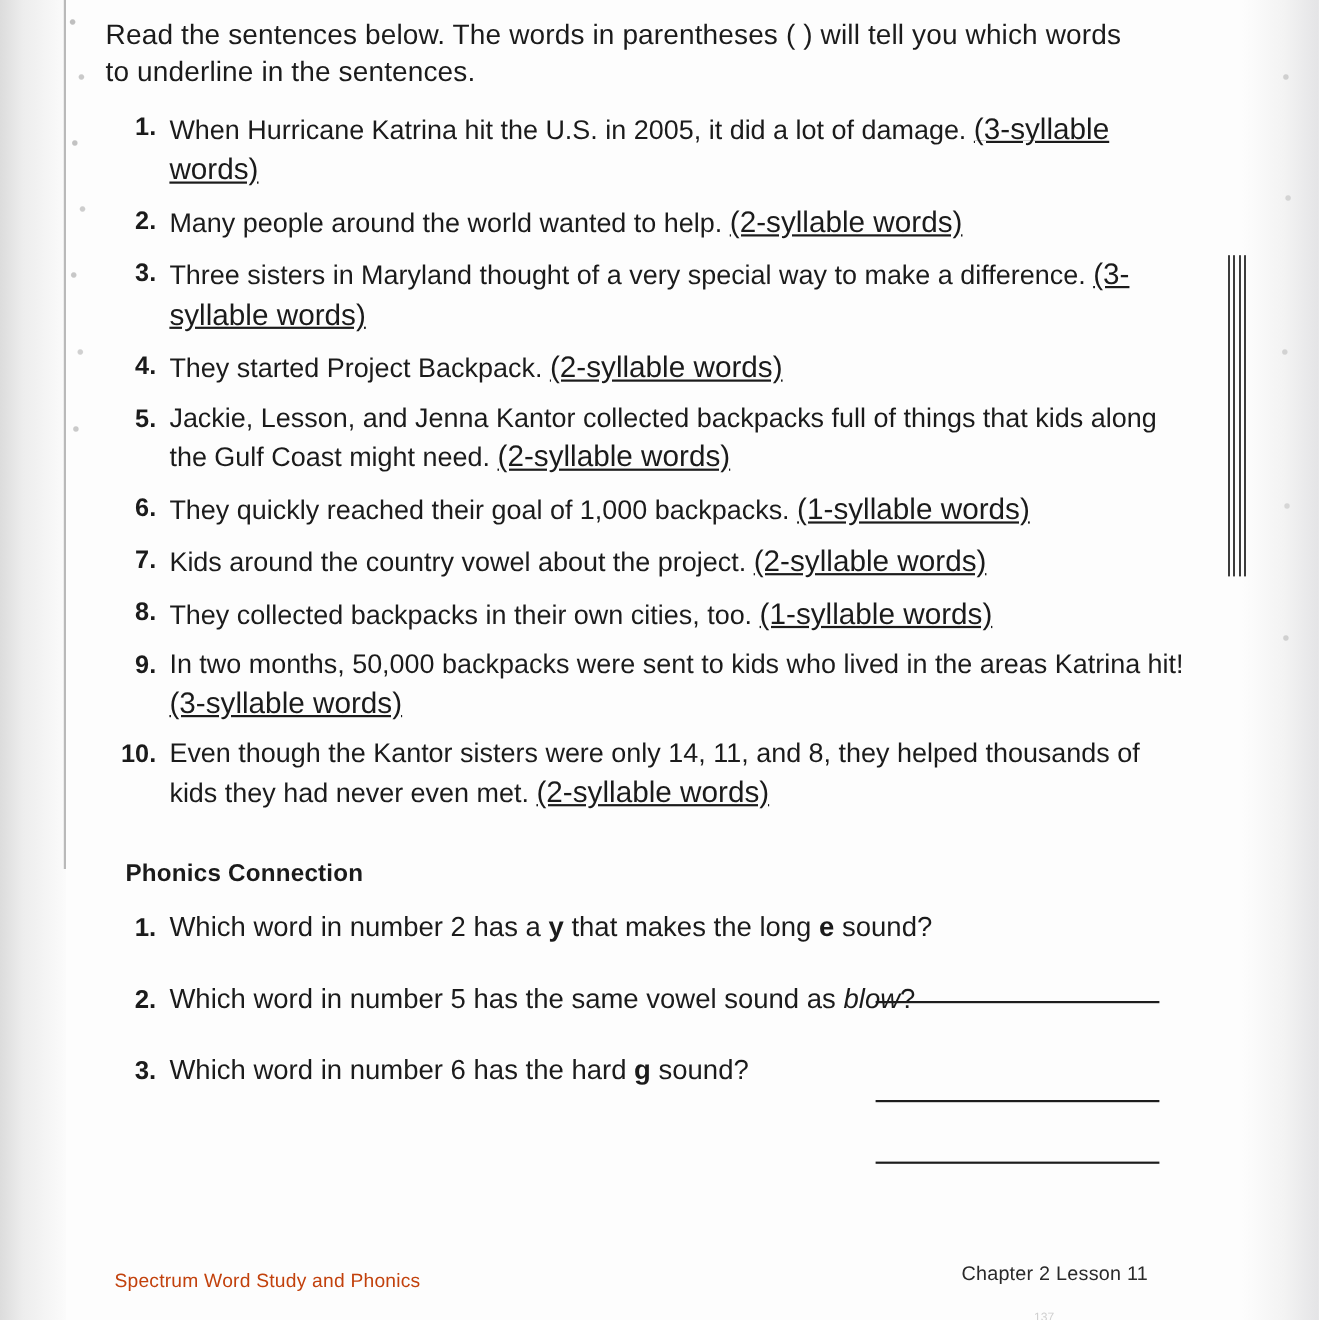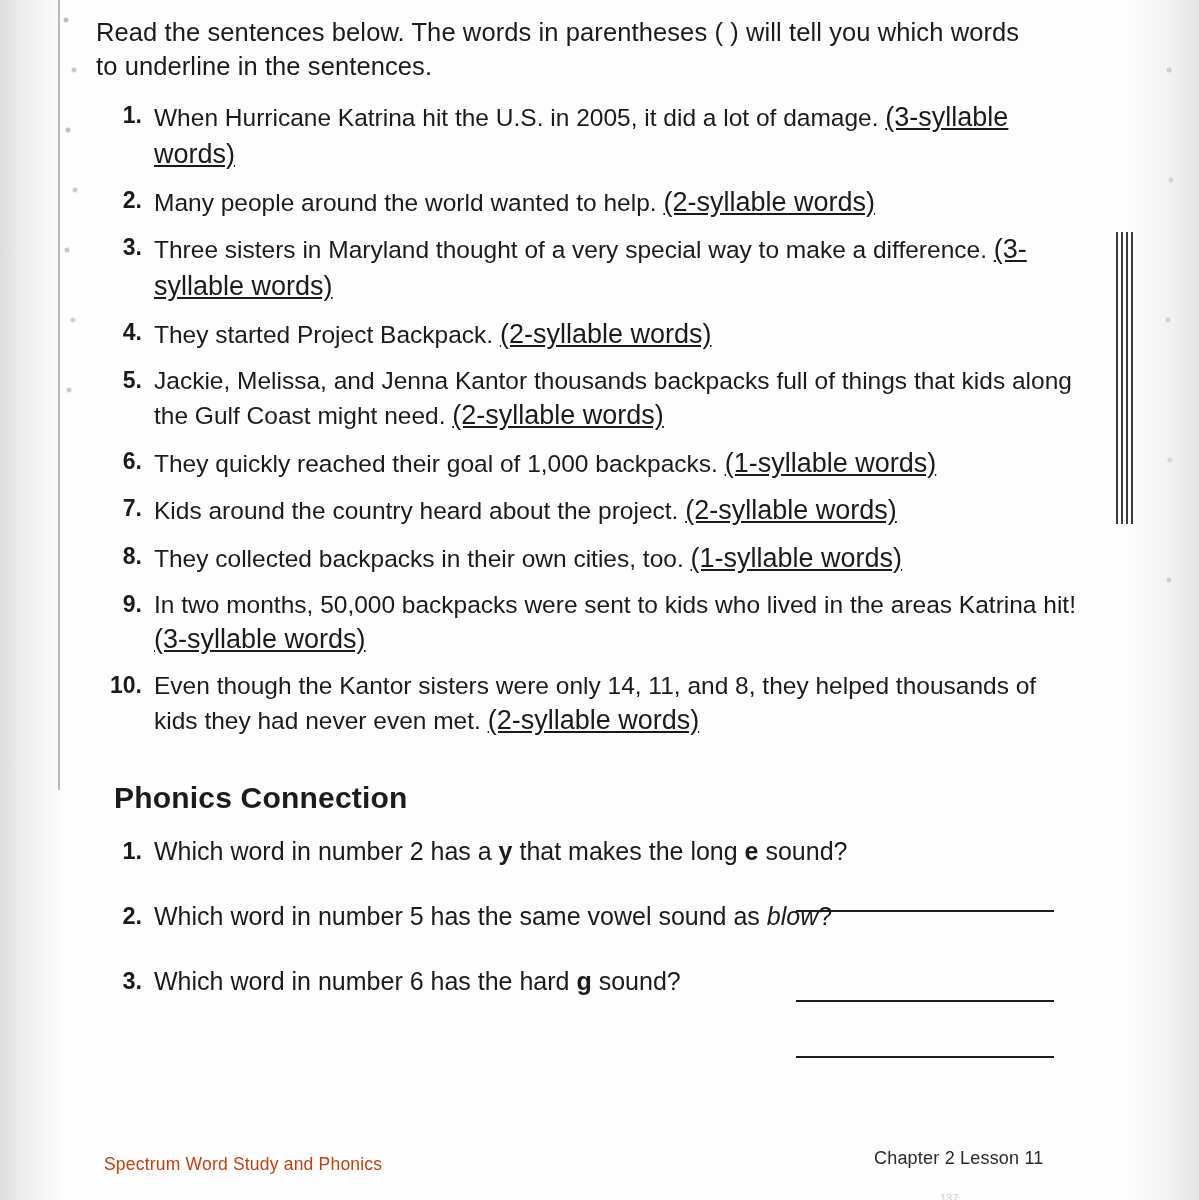--- a/index.html
+++ b/index.html
@@ -128,21 +128,21 @@
     font-weight: bold;
     font-size: 23px;
   }
   .hint {
     font-size: 27px;
     text-decoration: underline;
   }
 
   .section-title {
     font-weight: bold;
-    font-size: 30px;
+    font-size: 22px;
     margin: 42px 0 0 18px;
     letter-spacing: .2px;
   }
 
   ol.phonics {
     list-style: none;
     margin: 20px 0 0 0;
     padding: 0;
   }
   ol.phonics > li {
@@ -230,31 +230,31 @@
         <span>Three sisters in Maryland thought of a very special way to make a difference.</span>
         <span class="hint">(3-syllable words)</span>
       </li>
       <li>
         <span class="num">4.</span>
         <span>They started Project Backpack.</span>
         <span class="hint">(2-syllable words)</span>
       </li>
       <li>
         <span class="num">5.</span>
-        <span>Jackie, Melissa, and Jenna Kantor thousands backpacks full of things that kids along the Gulf Coast might need.</span>
+        <span>Jackie, Lesson, and Jenna Kantor collected backpacks full of things that kids along the Gulf Coast might need.</span>
         <span class="hint">(2-syllable words)</span>
       </li>
       <li>
         <span class="num">6.</span>
         <span>They quickly reached their goal of 1,000 backpacks.</span>
         <span class="hint">(1-syllable words)</span>
       </li>
       <li>
         <span class="num">7.</span>
-        <span>Kids around the country heard about the project.</span>
+        <span>Kids around the country vowel about the project.</span>
         <span class="hint">(2-syllable words)</span>
       </li>
       <li>
         <span class="num">8.</span>
         <span>They collected backpacks in their own cities, too.</span>
         <span class="hint">(1-syllable words)</span>
       </li>
       <li>
         <span class="num">9.</span>
         <span>In two months, 50,000 backpacks were sent to kids who lived in the areas Katrina hit!</span>

